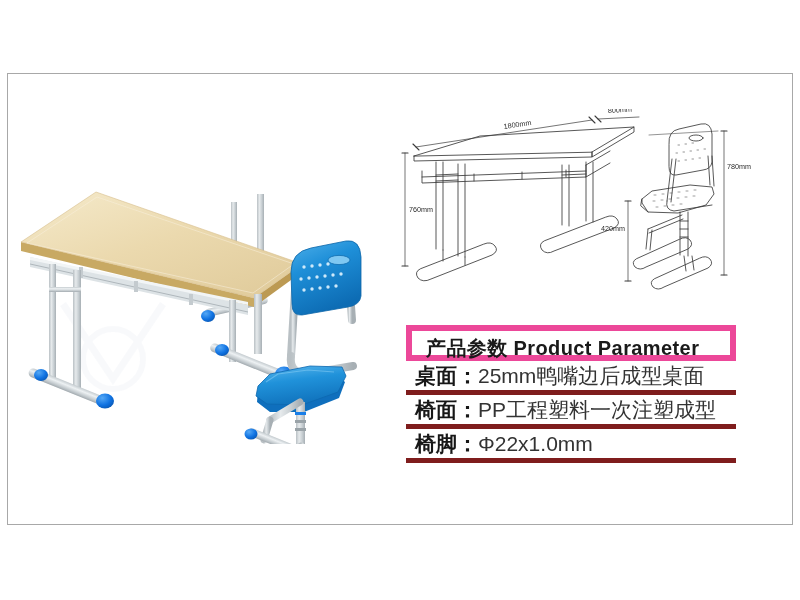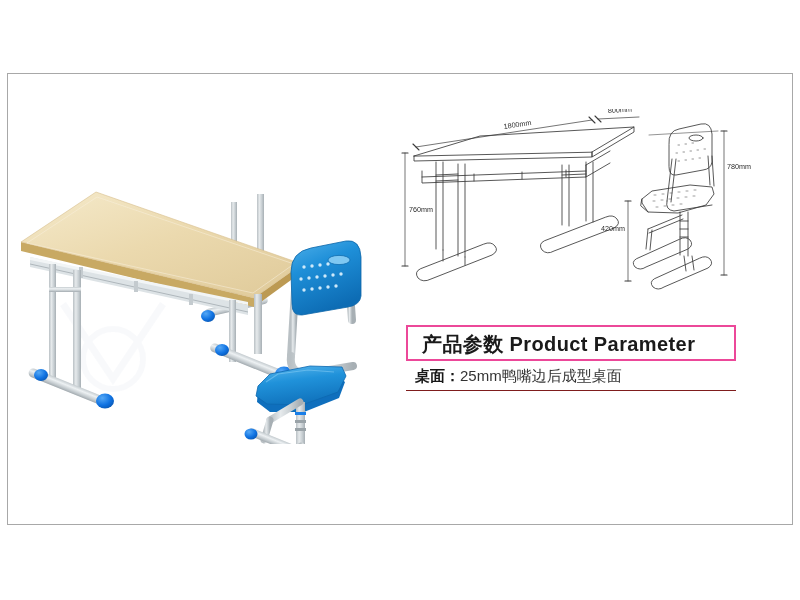--- a/index.html
+++ b/index.html
@@ -14,29 +14,29 @@
   }
   
   .photo{position:absolute;left:0px;top:50px;width:390px;height:320px;}
   
   .drawings{position:absolute;left:388px;top:35px;width:400px;height:200px;}
   
   .spec{
     position:absolute;left:406px;top:325px;width:330px;
   }
   .spec-title{
-    border:2px solid #ec4899;box-sizing:border-box;
+    border:6px solid #ec4899;box-sizing:border-box;
     height:36px;line-height:34px;
     font-size:20px;font-weight:bold;color:#1a1a1a;
     padding-left:14px;letter-spacing:0.4px;white-space:nowrap;
   }
   .spec-row{
     height:29px;line-height:29px;
-    border-bottom:1px solid #7f1d1d;
-    font-size:15px;color:#2b2b2b;white-space:nowrap;
+    border-bottom:5px solid #7f1d1d;
+    font-size:21px;color:#2b2b2b;white-space:nowrap;
     padding-left:9px;
   }
   .spec-row:first-of-type{padding-top:3px;height:32px;line-height:32px;}
   .spec-key{font-weight:bold;color:#171717;}
   .spec-sep{font-weight:bold;color:#171717;}
   .spec-val{color:#333;}
 </style>
 </head>
 <body>
 
@@ -346,15 +346,21 @@
 
 </div>
 
 <div class="spec">
   <div class="spec-title">产品参数 Product Parameter</div>
 
   <div class="spec-row">
     <span class="spec-key">桌面</span><span class="spec-sep">：</span><span class="spec-val">25mm鸭嘴边后成型桌面</span>
   </div>
 
-
-
+  <div class="spec-row">
+    <span class="spec-key">椅面</span><span class="spec-sep">：</span><span class="spec-val">PP工程塑料一次注塑成型</span>
+  </div>
+
+
+  <div class="spec-row">
+    <span class="spec-key">椅脚</span><span class="spec-sep">：</span><span class="spec-val">Φ22x1.0mm</span>
+  </div>
 </div>
 
 </body></html>

